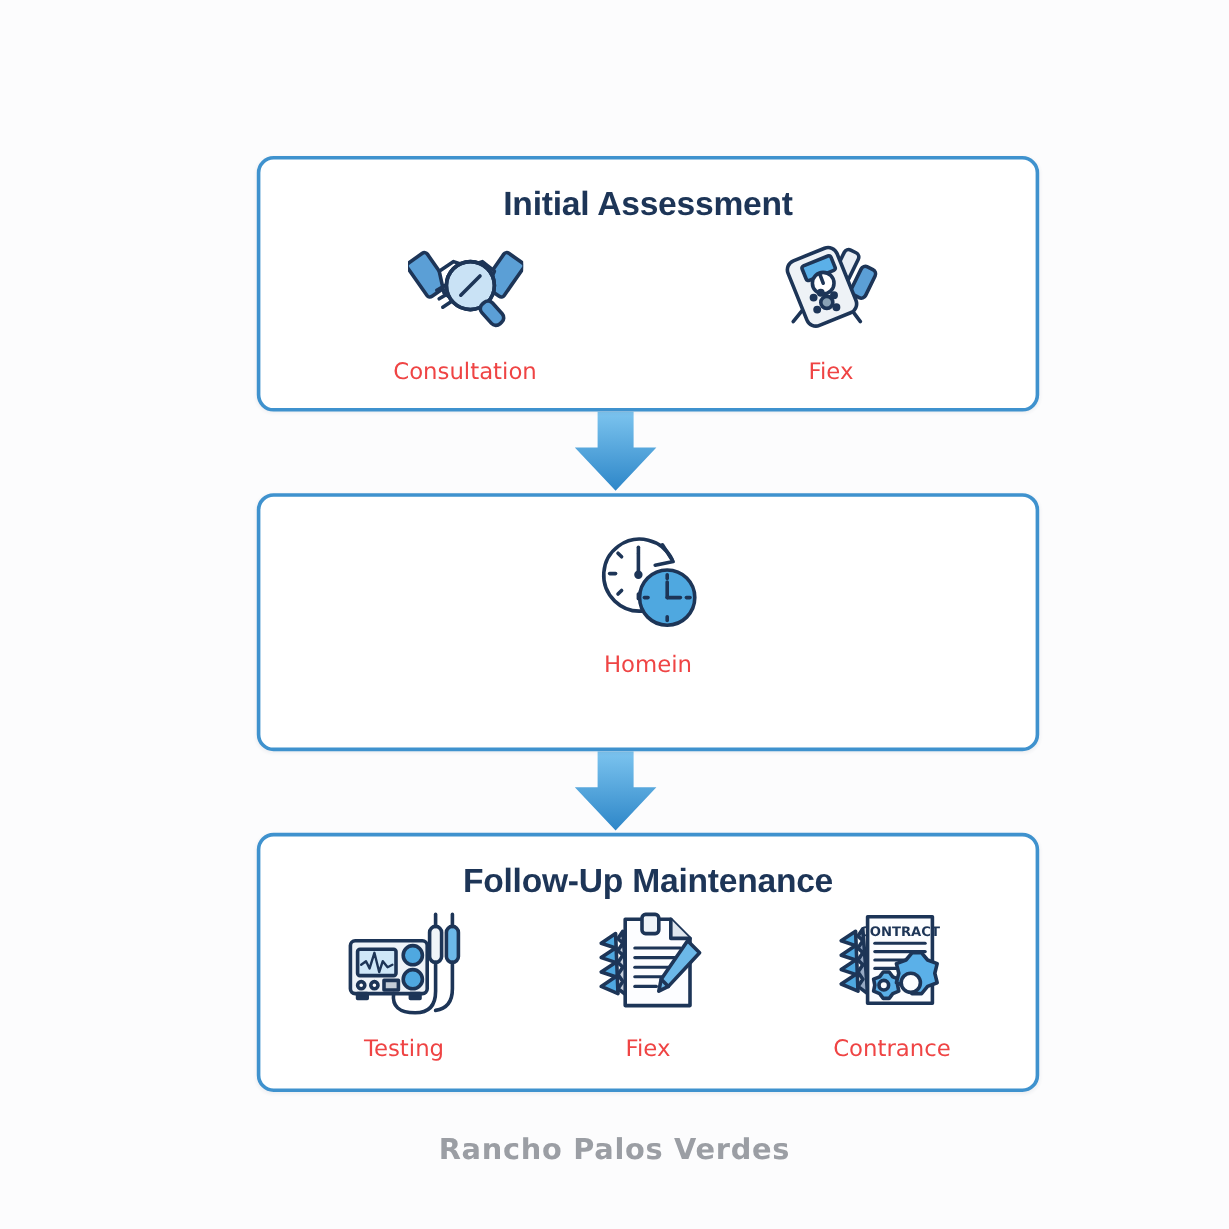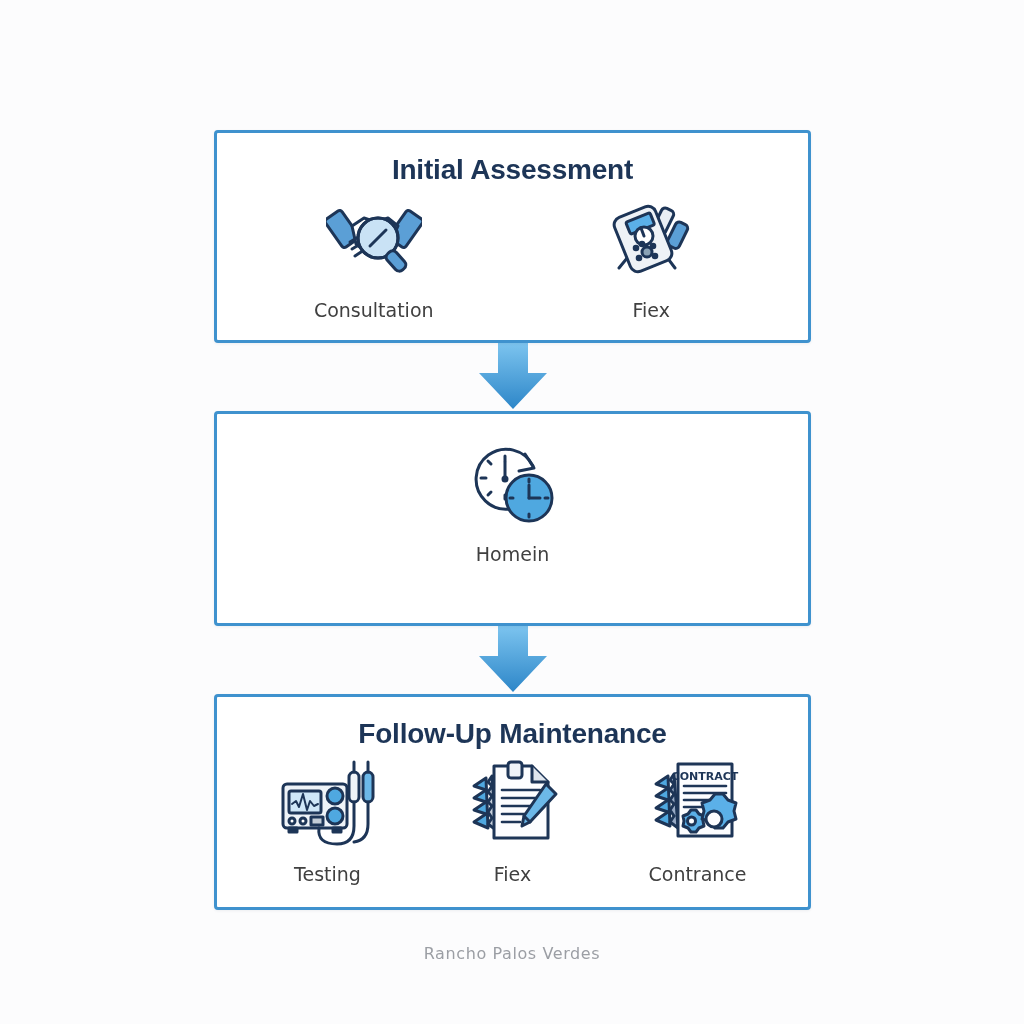--- a/index.html
+++ b/index.html
@@ -30,24 +30,24 @@
     position: absolute;
     left: 214px;
     top: 130px;
     width: 597px;
   }
 
   
   .stage {
     position: relative;
     box-sizing: border-box;
-    width: 597px;
+    width: 652px;
     background: #ffffff;
     border: 3px solid #3f92ce;
-    border-radius: 4px;
+    border-radius: 14px;
     box-shadow: 0 1px 3px rgba(40,60,90,0.07);
     padding: 16px 18px 20px 18px;
     z-index: 2;
   }
   .stage-1 { height: 213px; }
   .stage-2 { height: 215px; }
   .stage-3 { height: 216px; }
 
   .stage-title {
     text-align: center;
@@ -73,21 +73,21 @@
   }
   .item-icon {
     height: 92px;
     display: flex;
     align-items: flex-start;
     justify-content: center;
   }
   .item-label {
     margin-top: 12px;
     font-size: 19px;
-    color: #404040;
+    color: #ef4444;
     text-align: left;
     line-height: 1.15;
     font-family: "DejaVu Sans", sans-serif;
   }
 
   
   .connector {
     position: relative;
     height: 68px;
     display: flex;
@@ -97,24 +97,25 @@
   }
   .connector svg { display: block; }
 
   
   .footer-caption {
     position: absolute;
     left: 0;
     top: 944px;
     width: 1024px;
     text-align: center;
-    font-size: 16px;
+    font-size: 24px;
     color: #9b9ea4;
     letter-spacing: 0.6px;
     font-family: "DejaVu Sans", sans-serif;
+    font-weight: bold;
   }
 </style>
 </head>
 <body>
 
 <div id="flow-root">
 
   <div class="stage-stack">
 
     <section class="stage stage-1">

